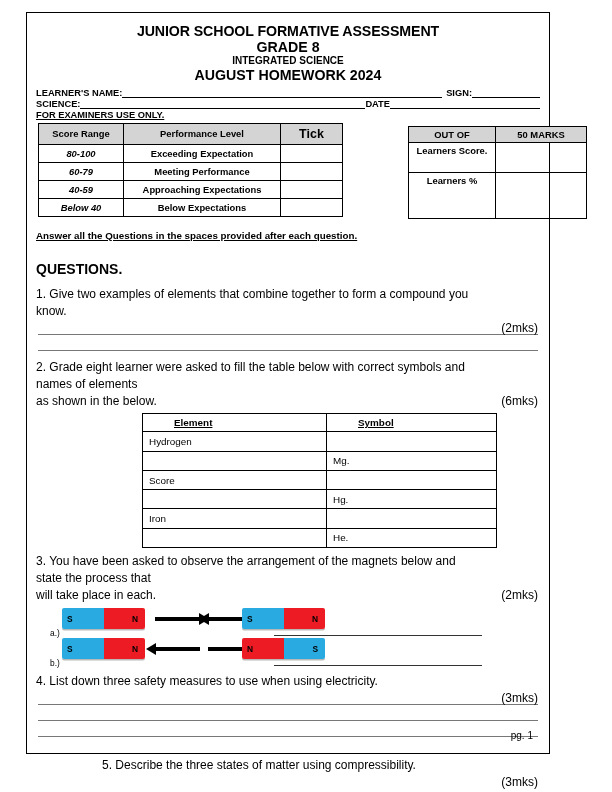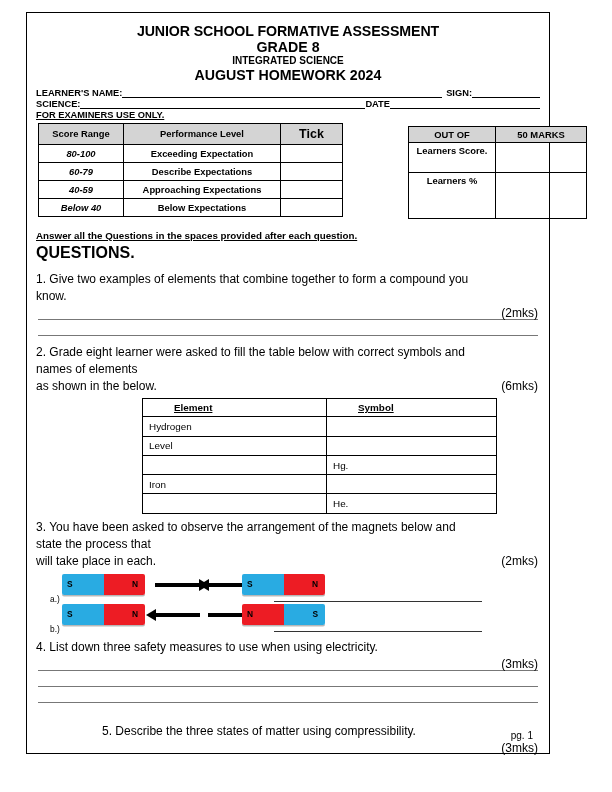--- a/index.html
+++ b/index.html
@@ -122,23 +122,23 @@
   #marks-table td { vertical-align: top; padding-top: 2px; }
 
   .answer-instr {
     font-size: 9.8px;
     font-weight: bold;
     line-height: 1.25;
     margin-top: 1px;
   }
   .answer-instr span { text-decoration: underline; }
   .questions-hdr {
-    font-size: 16px;
-    font-weight: bold;
-    margin-top: 2px;
+    font-size: 14px;
+    font-weight: bold;
+    margin-top: 19px;
   }
 
   
   .q {
     font-size: 12px;
     line-height: 1.42;
     position: relative;
   }
   .q .marks {
     position: absolute;
@@ -331,21 +331,21 @@
         </tr>
       </thead>
       <tbody>
         <tr>
           <td class="range">80-100</td>
           <td>Exceeding Expectation</td>
           <td></td>
         </tr>
         <tr>
           <td class="range">60-79</td>
-          <td>Describe Expectations</td>
+          <td>Meeting Performance</td>
           <td></td>
         </tr>
         <tr>
           <td class="range">40-59</td>
           <td>Approaching Expectations</td>
           <td></td>
         </tr>
         <tr>
           <td class="range">Below 40</td>
           <td>Below Expectations</td>
@@ -399,21 +399,25 @@
     <tbody>
       <tr>
         <td class="e1 hdr"><span>Element</span></td>
         <td class="e2 hdr"><span>Symbol</span></td>
       </tr>
       <tr>
         <td>Hydrogen</td>
         <td></td>
       </tr>
       <tr>
-        <td>Level</td>
+        <td></td>
+        <td>Mg.</td>
+      </tr>
+      <tr>
+        <td>Score</td>
         <td></td>
       </tr>
       <tr>
         <td></td>
         <td>Hg.</td>
       </tr>
       <tr>
         <td>Iron</td>
         <td></td>
       </tr>

